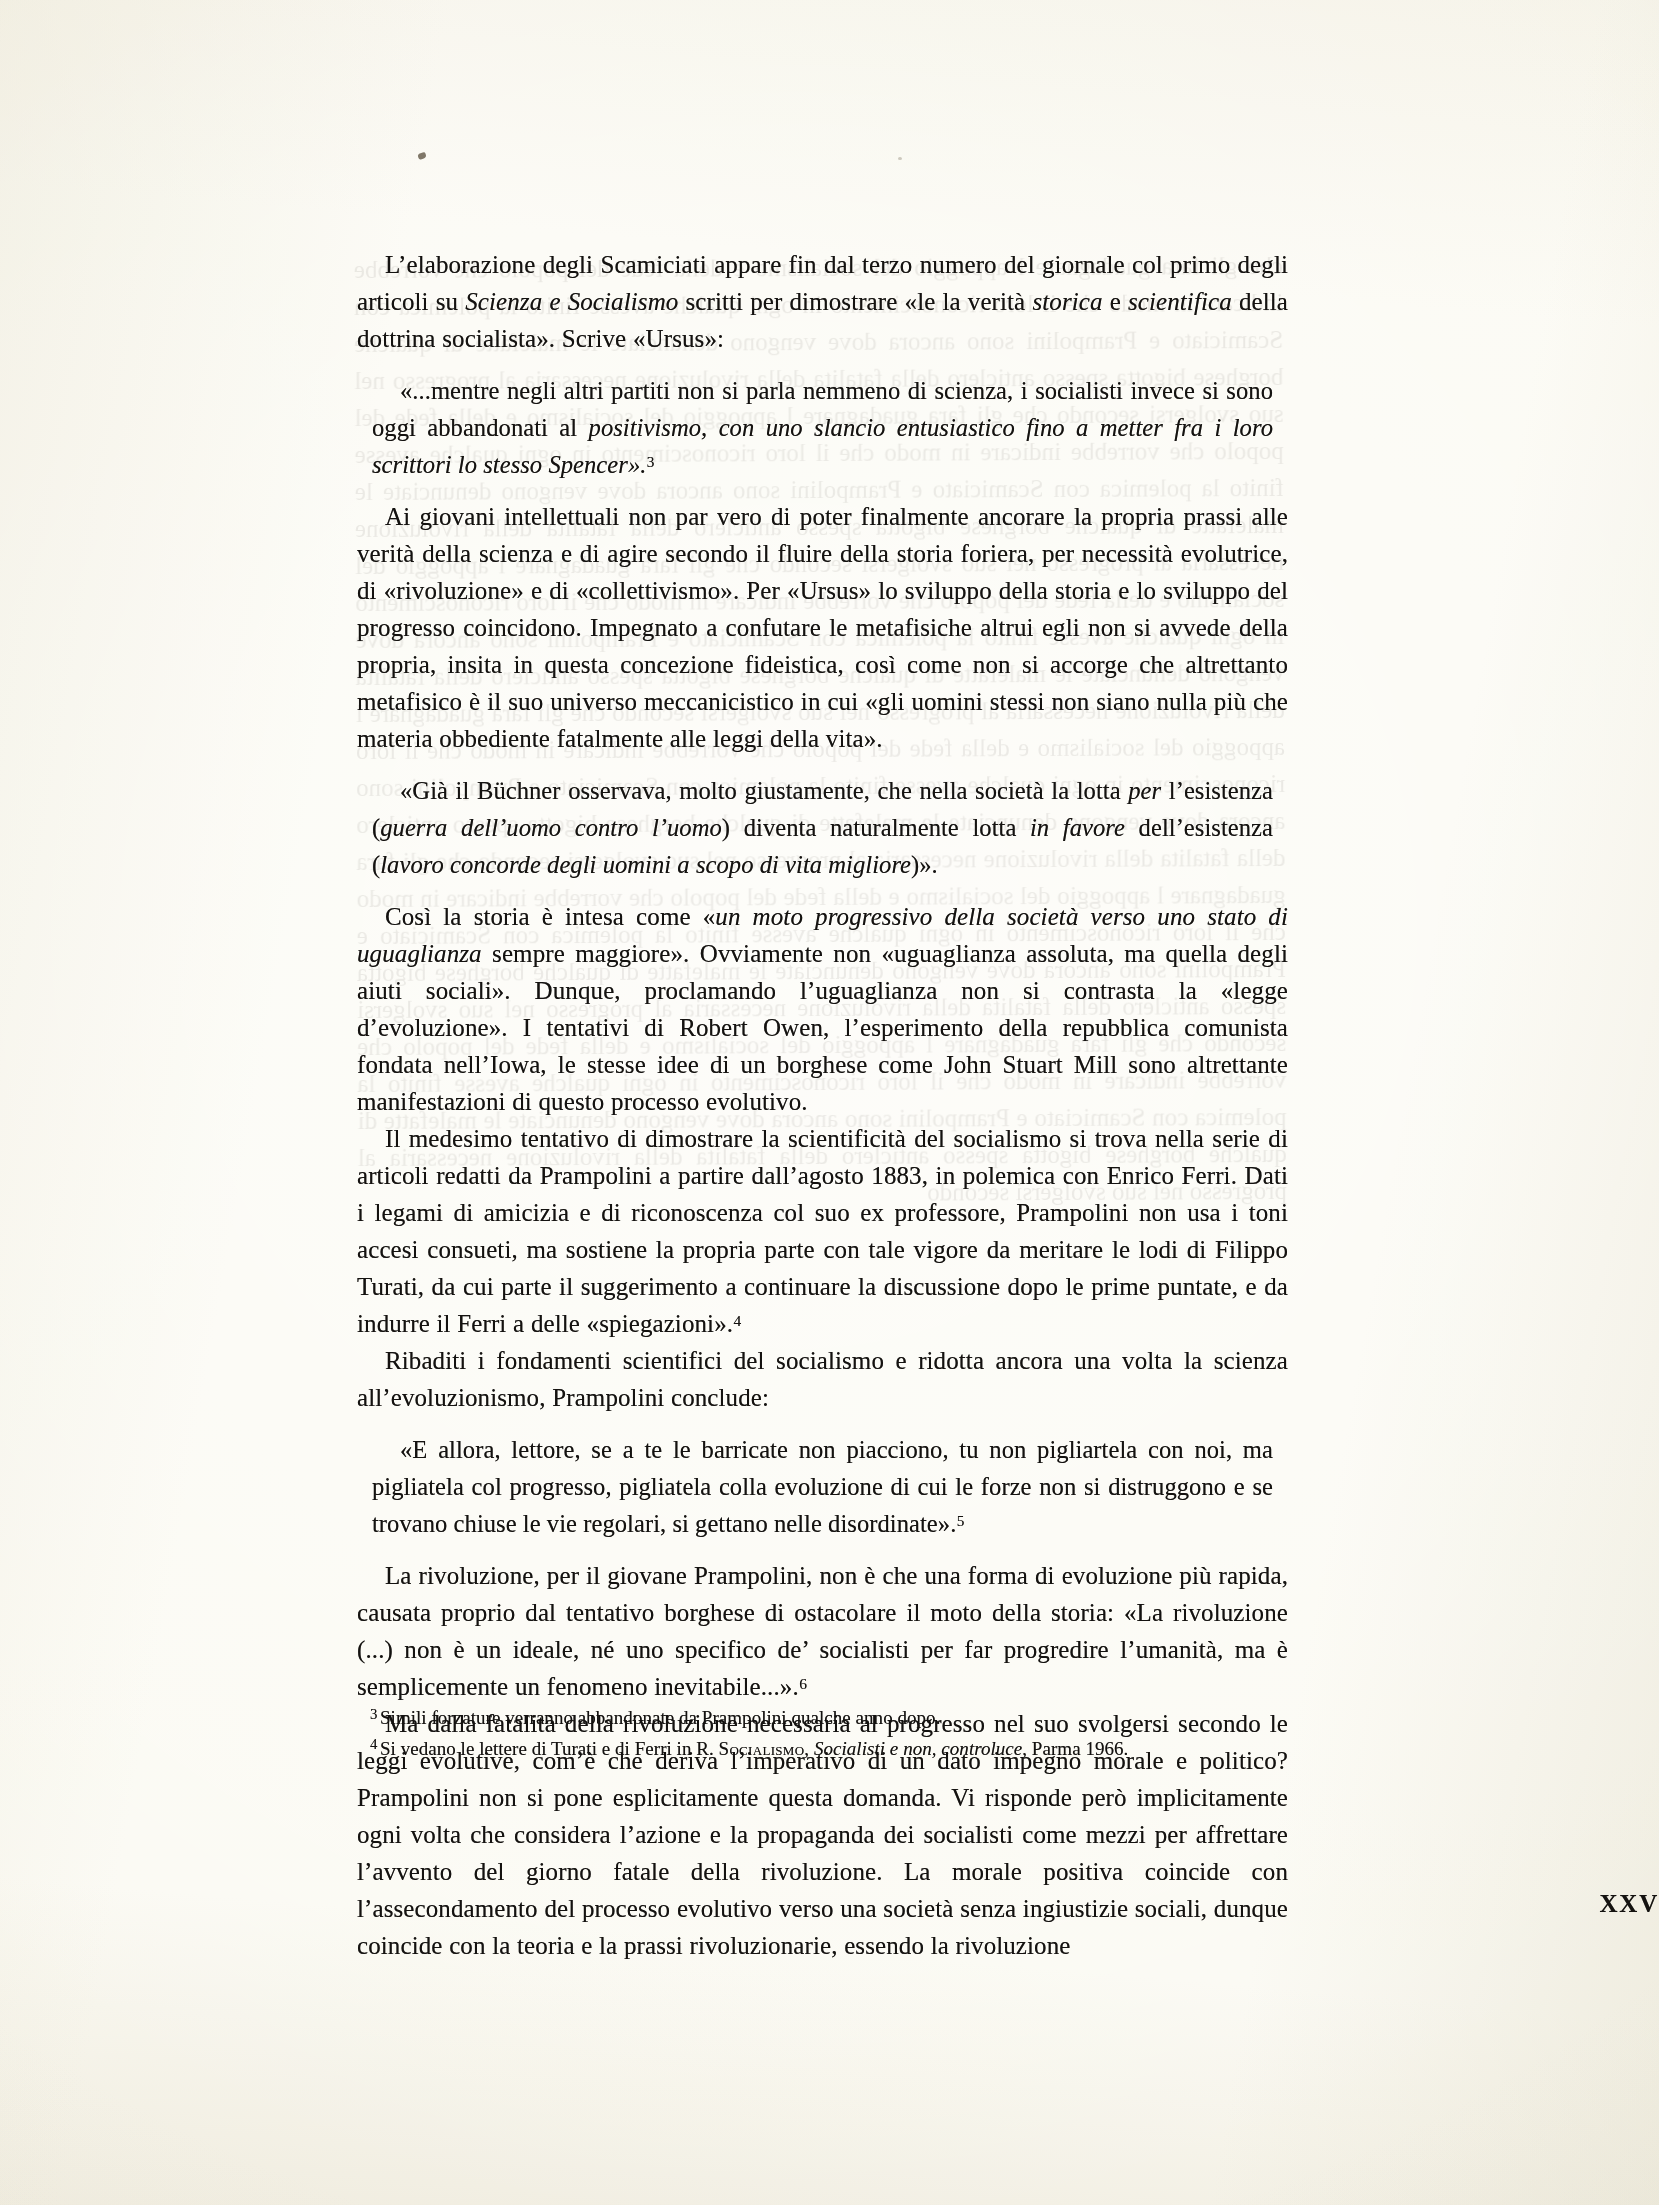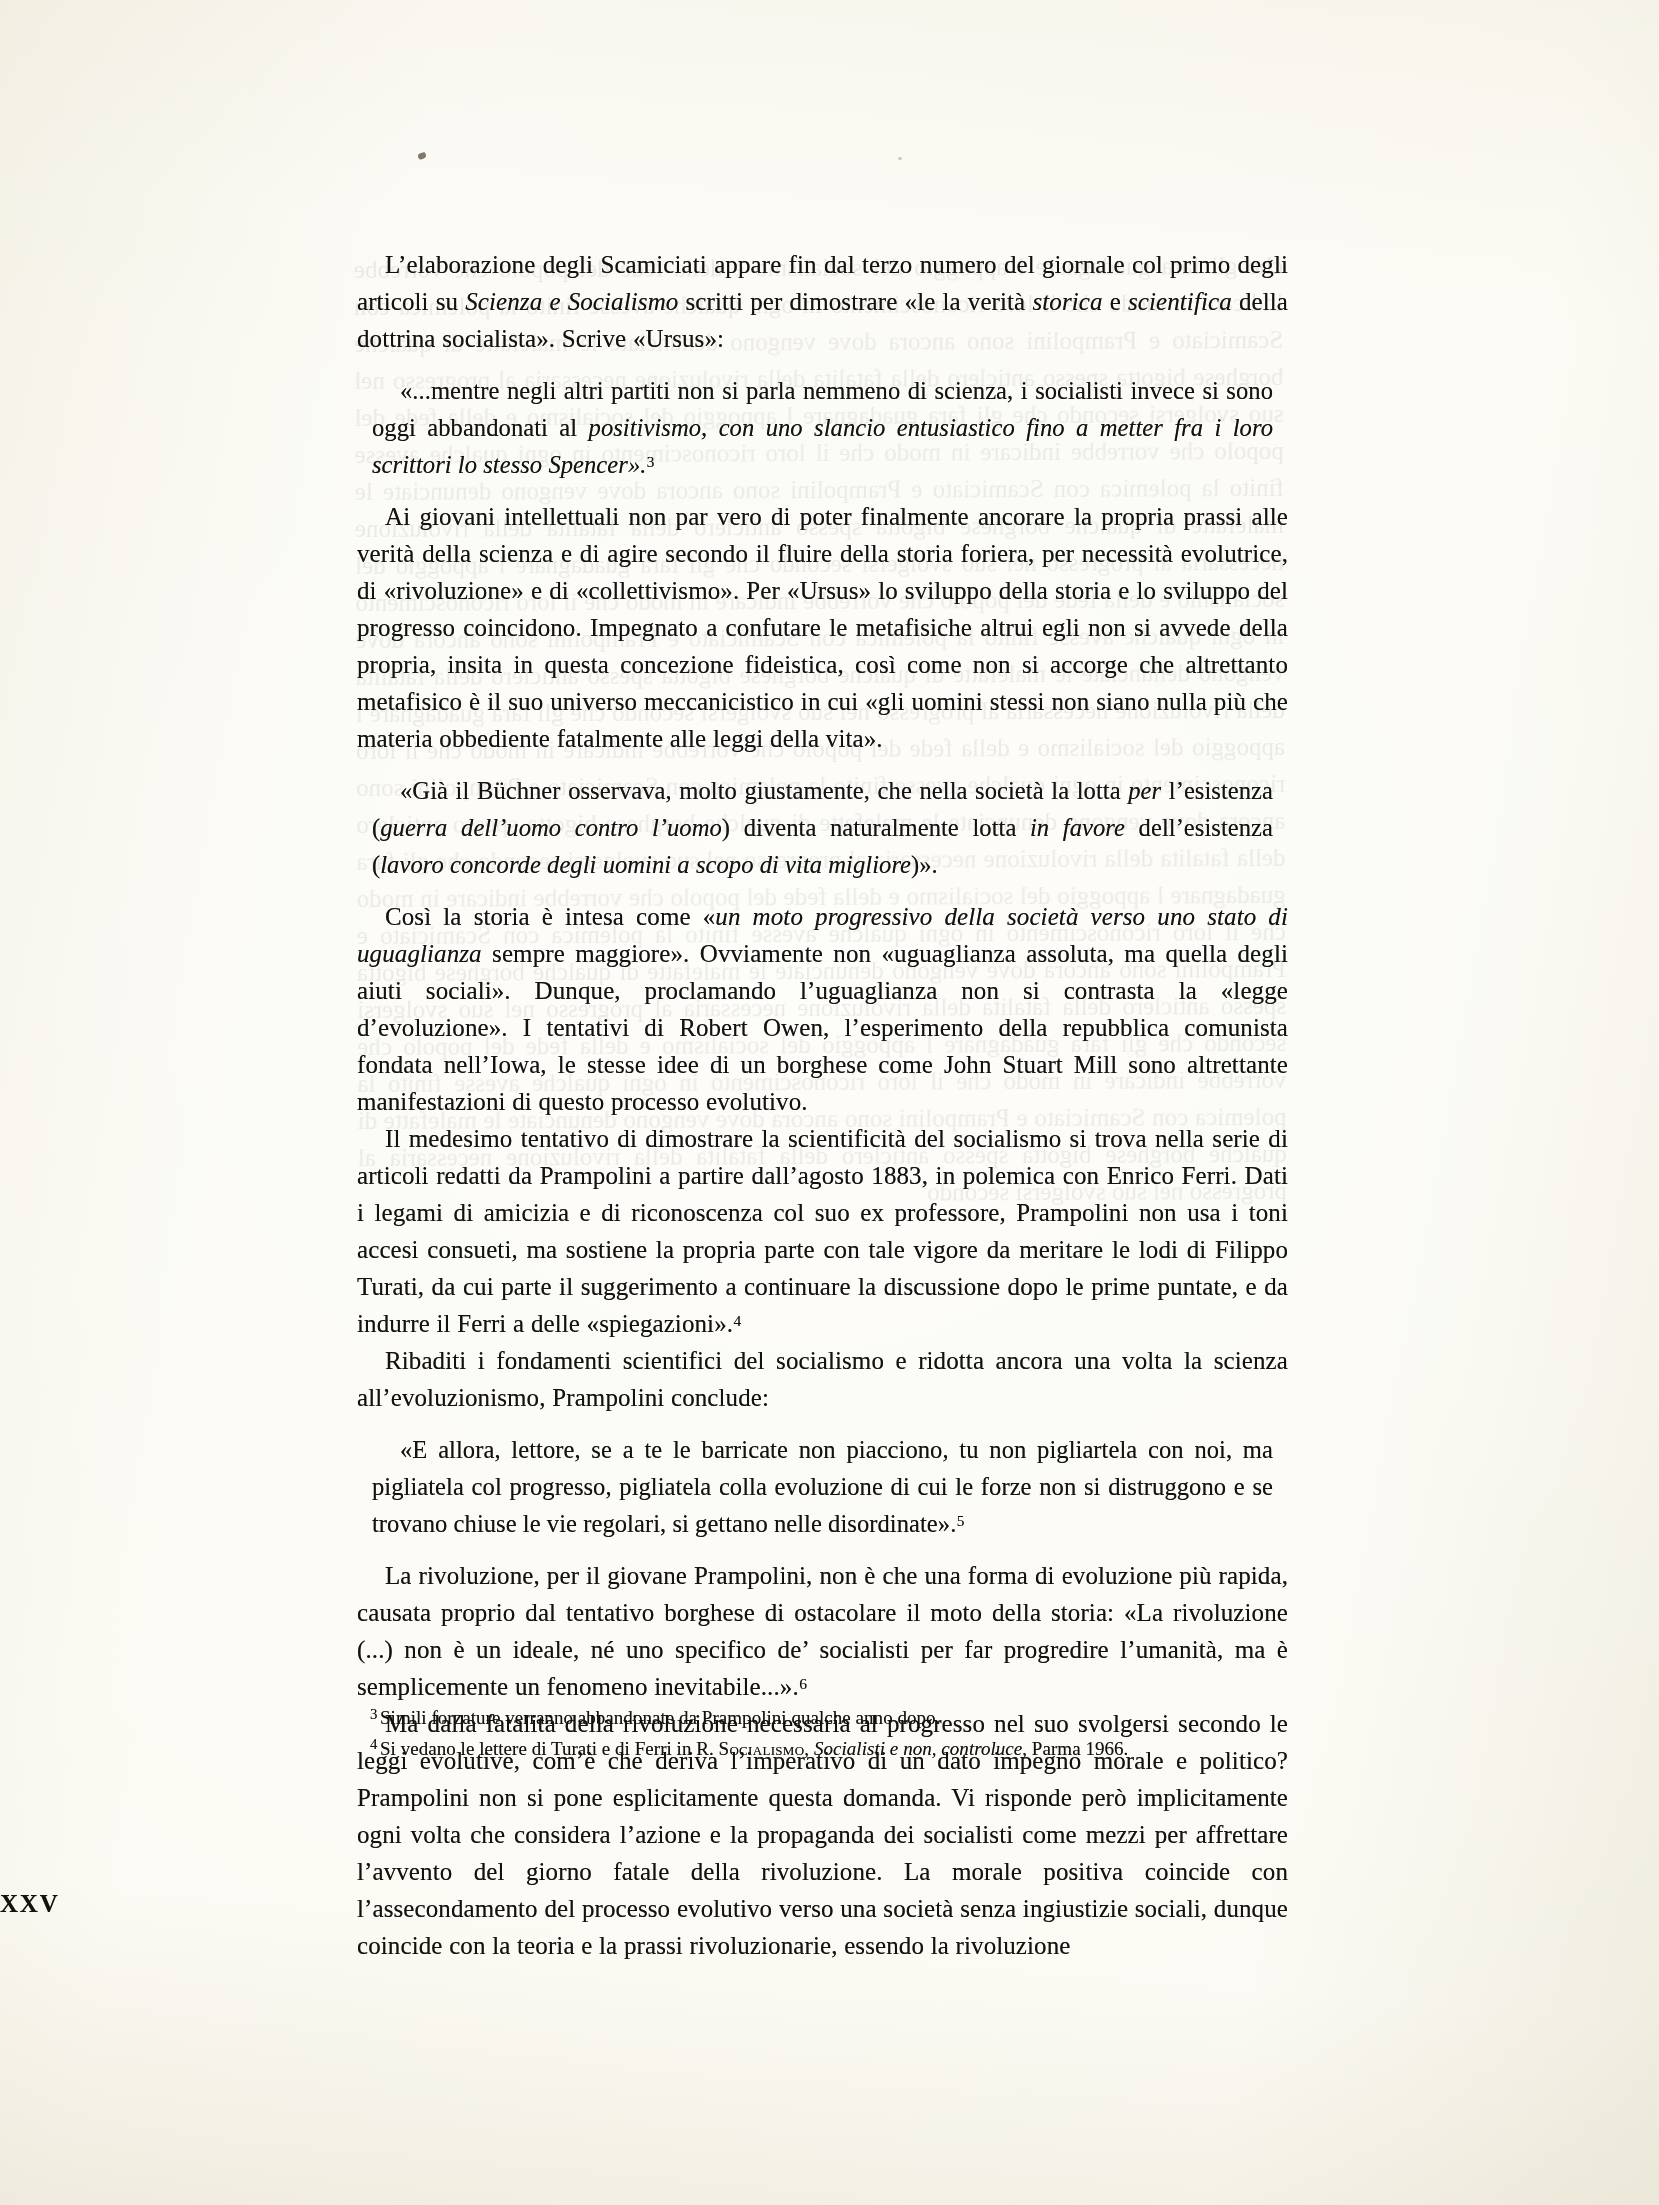--- a/index.html
+++ b/index.html
@@ -124,21 +124,21 @@
   .smallcaps {
     font-variant: small-caps;
     letter-spacing: 0.3px;
   }
 
   #folio {
     position: absolute;
     left: 0;
     top: 1890px;
     width: 1659px;
-    text-align: left;
+    text-align: right;
     font-size: 25px;
     letter-spacing: 1.8px;
     font-weight: 700;
     text-shadow: 0 0 0.3px rgba(20,18,16,0.5);
   }
 </style>
 </head>
 <body>
 
 <div id="page">

